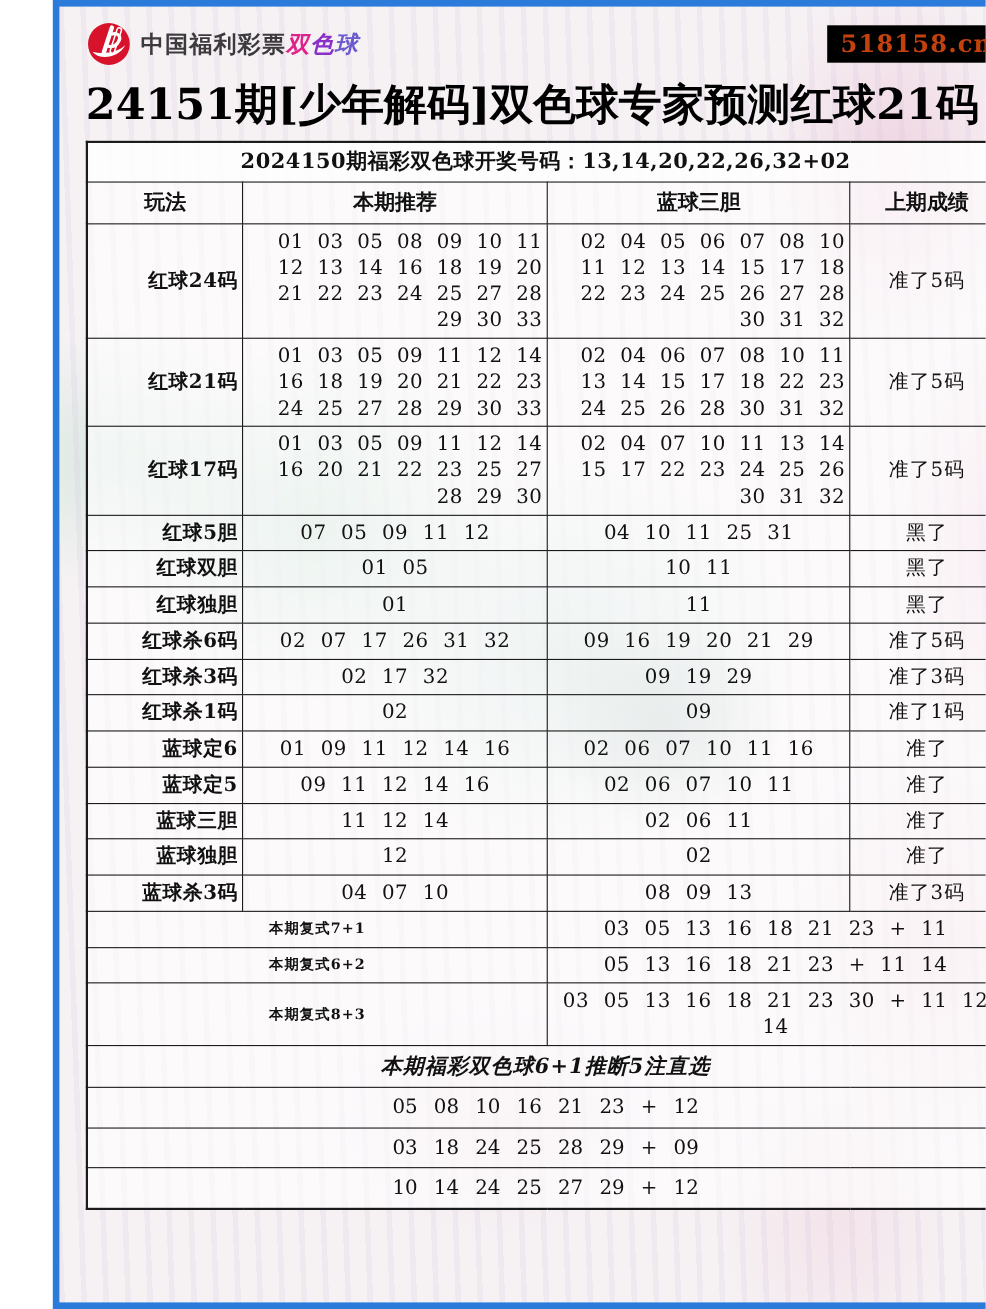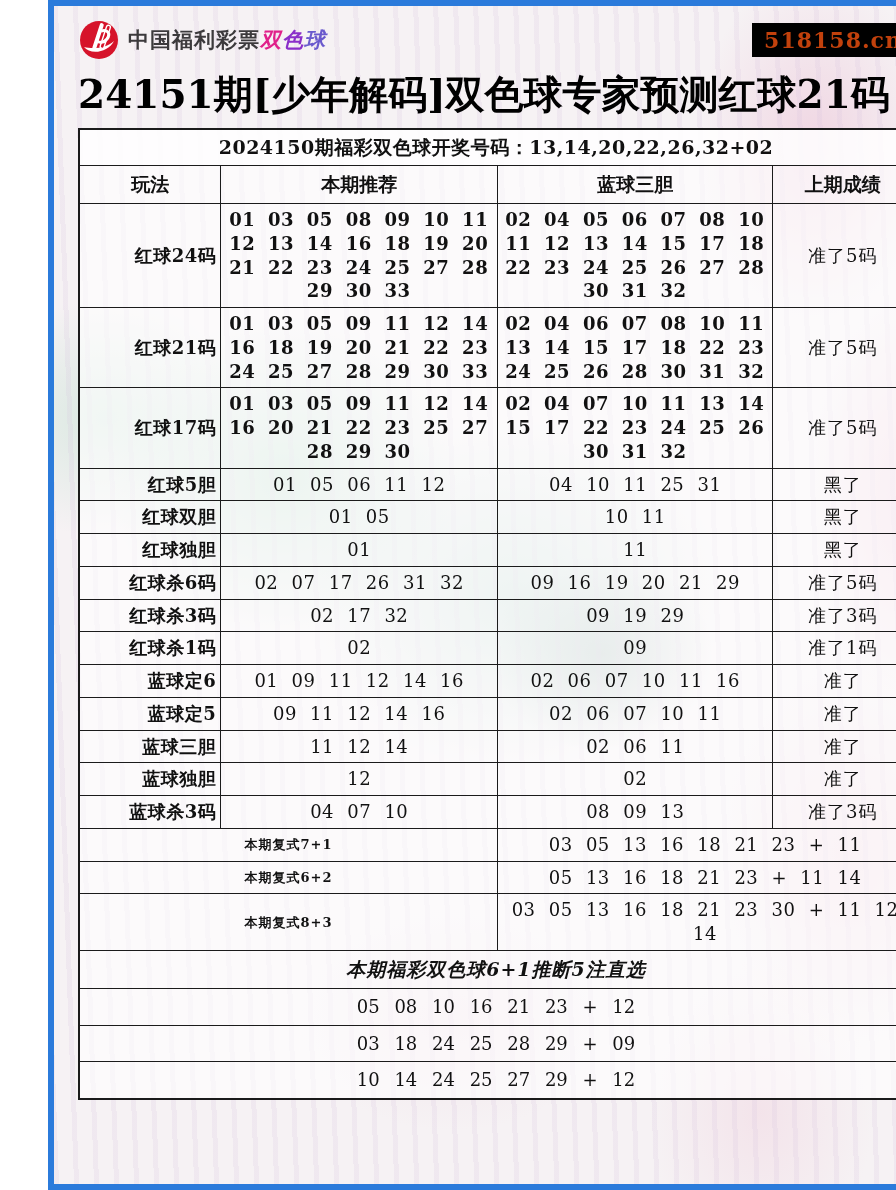--- a/index.html
+++ b/index.html
@@ -54,21 +54,21 @@
   td, th { border:1px solid #1b1b1b; background:rgba(255,255,255,0.62);
     text-align:center; vertical-align:middle; padding:4px 4px;
     font-size:18px; line-height:1.32; }
 
   .info-row td { font-weight:bold; font-size:19px; background:rgba(255,255,255,0.85);
     letter-spacing:0.5px; padding:5px 4px; }
   .head-row th { font-weight:bold; font-size:19px; padding:6px 4px; }
 
   .play-cell { font-weight:600; letter-spacing:0.5px;text-align:right; }
   .num-cell { word-spacing:7px; letter-spacing:0.5px; }
-  .num-cell.long { text-align:center; padding-left:3px; word-spacing:6px;font-weight:bold; }
+  .num-cell.long { text-align:right; padding-left:3px; word-spacing:6px; }
   .result-cell { letter-spacing:1px; }
 
   .fushi-label { font-weight:600; font-size:13px; letter-spacing:1px; }
   .zx-title td { font-weight:600; font-size:19px; letter-spacing:1px;
     padding:6px 4px;font-style:italic; }
   .zx-num { word-spacing:9px; padding:6px 4px; }
 </style>
 </head>
 <body>
 
@@ -125,21 +125,21 @@
           <td class="result-cell">准了5码</td>
         </tr>
         <tr>
           <td class="play-cell">红球17码</td>
           <td class="num-cell long">01 03 05 09 11 12 14 16 20 21 22 23 25 27 28 29 30</td>
           <td class="num-cell long">02 04 07 10 11 13 14 15 17 22 23 24 25 26 30 31 32</td>
           <td class="result-cell">准了5码</td>
         </tr>
         <tr>
           <td class="play-cell">红球5胆</td>
-          <td class="num-cell">01 05 06 11 12</td>
+          <td class="num-cell">07 05 09 11 12</td>
           <td class="num-cell">04 10 11 25 31</td>
           <td class="result-cell">黑了</td>
         </tr>
         <tr>
           <td class="play-cell">红球双胆</td>
           <td class="num-cell">01 05</td>
           <td class="num-cell">10 11</td>
           <td class="result-cell">黑了</td>
         </tr>
         <tr>

